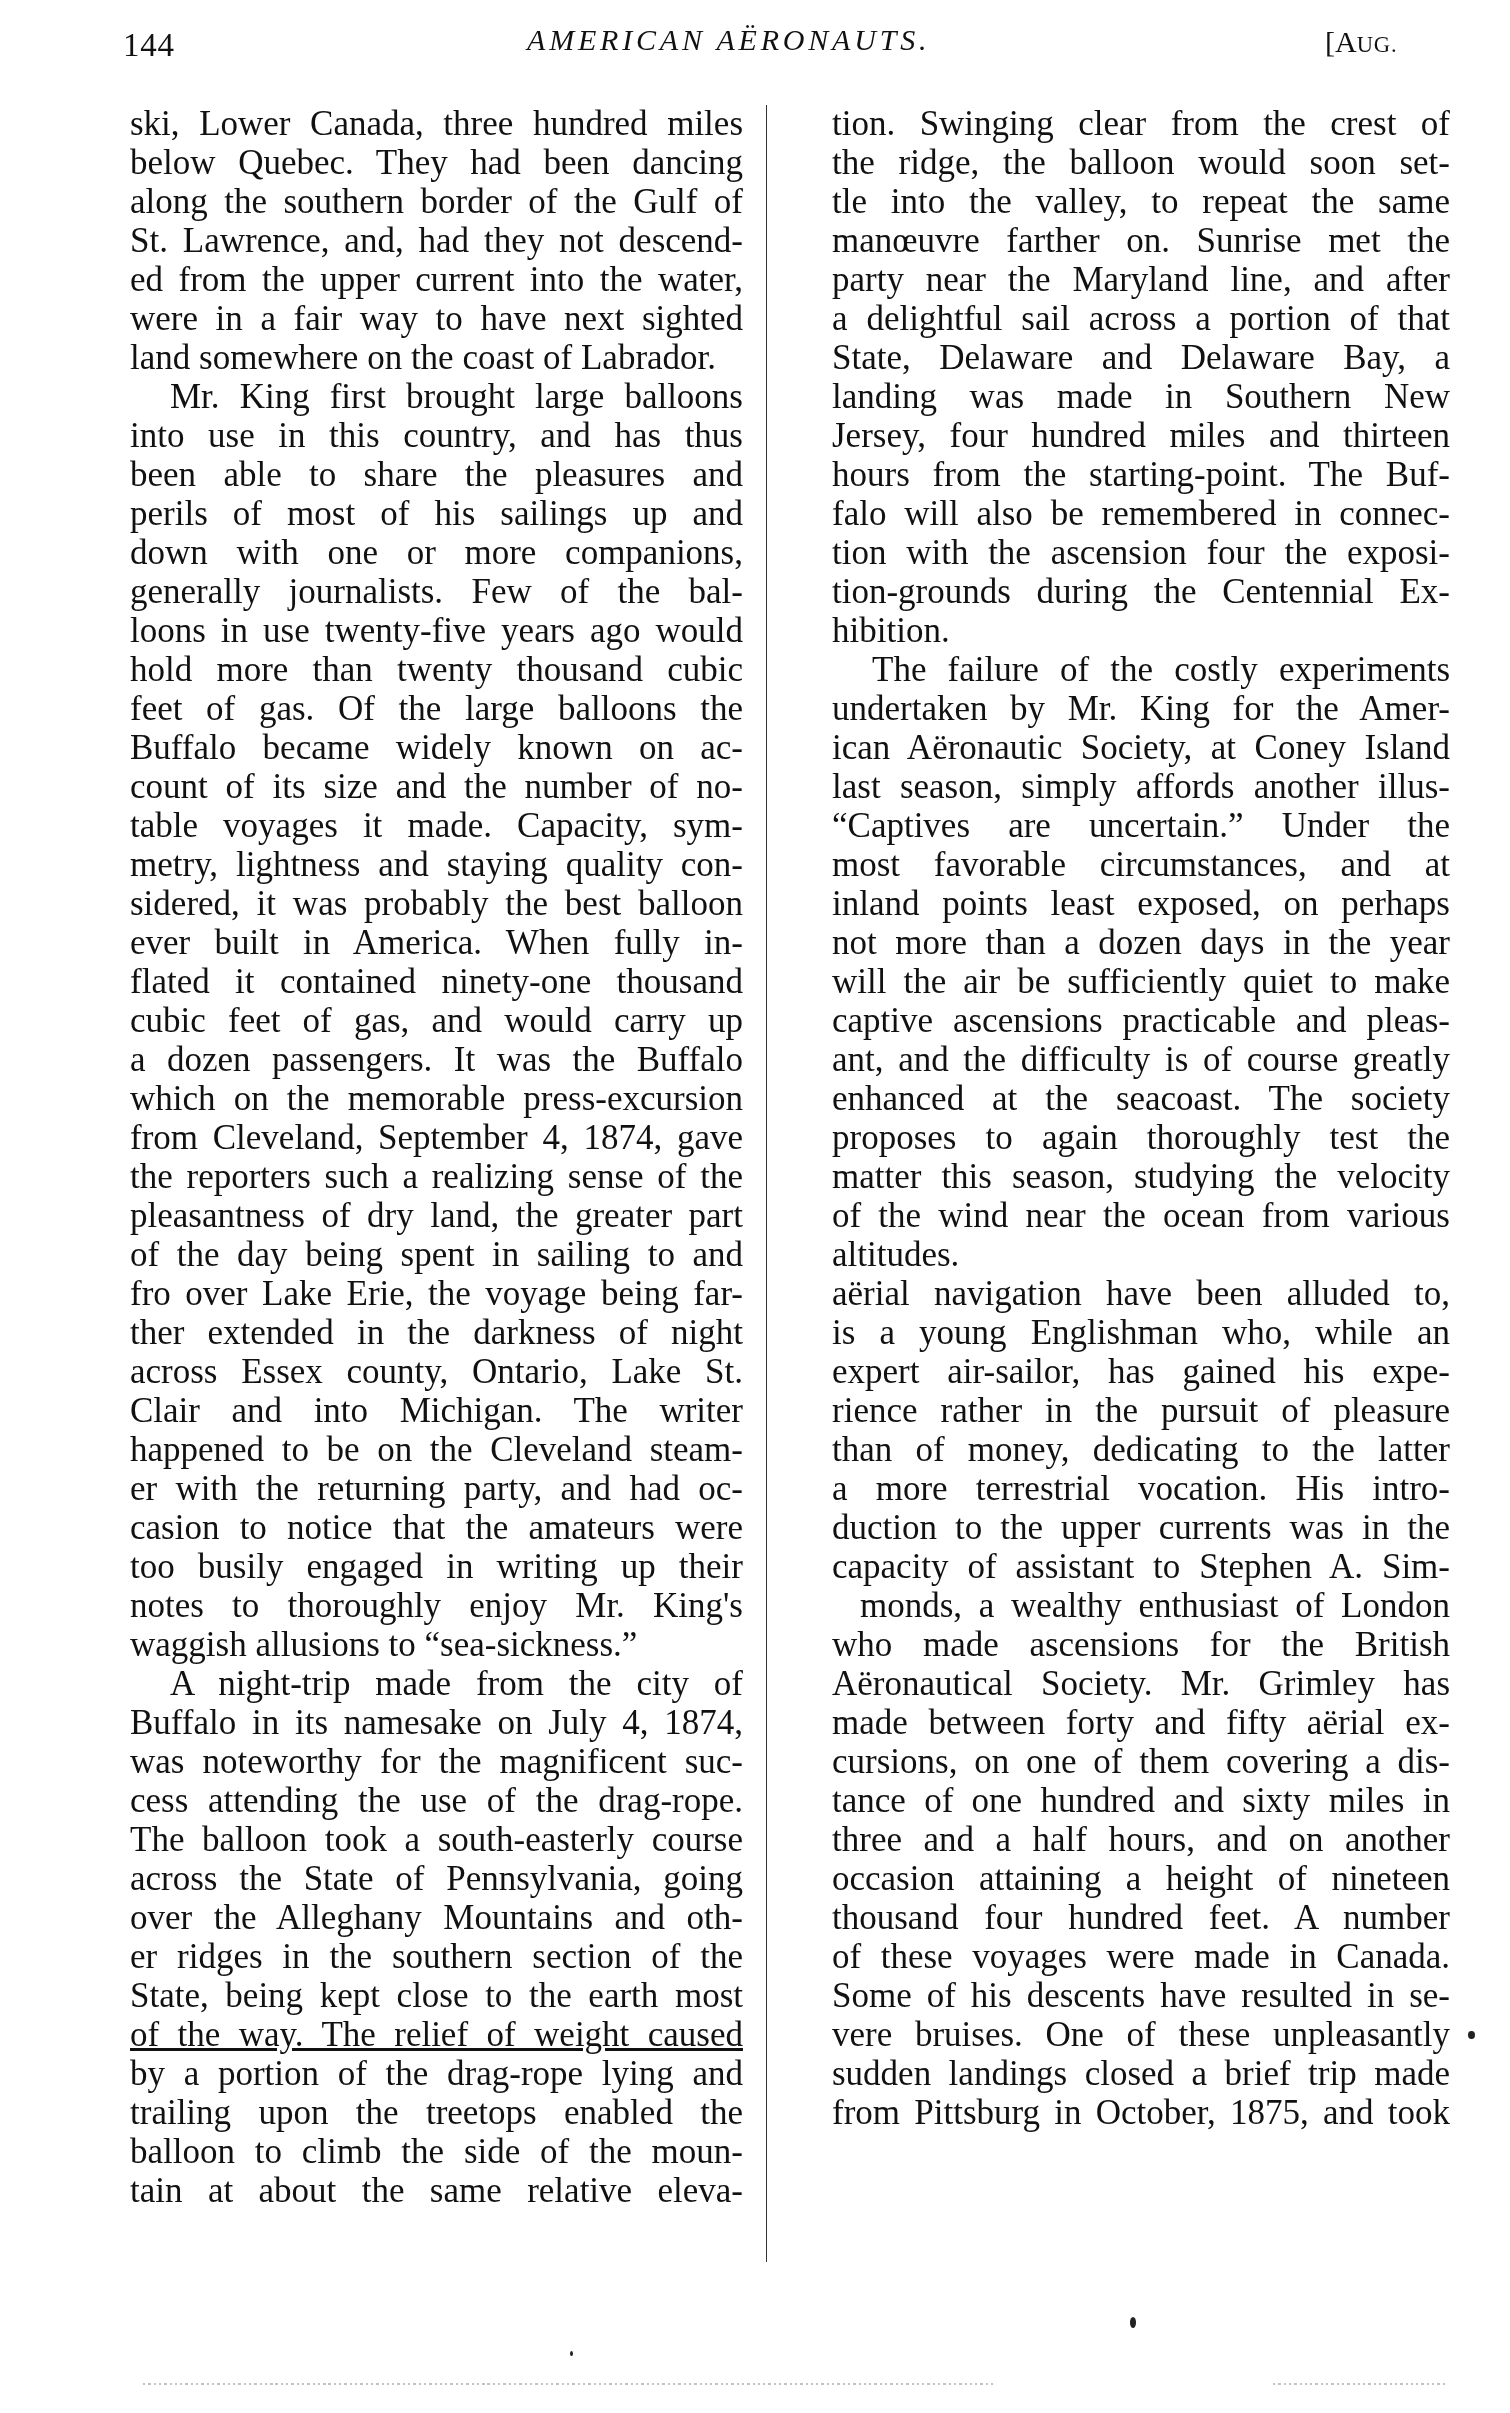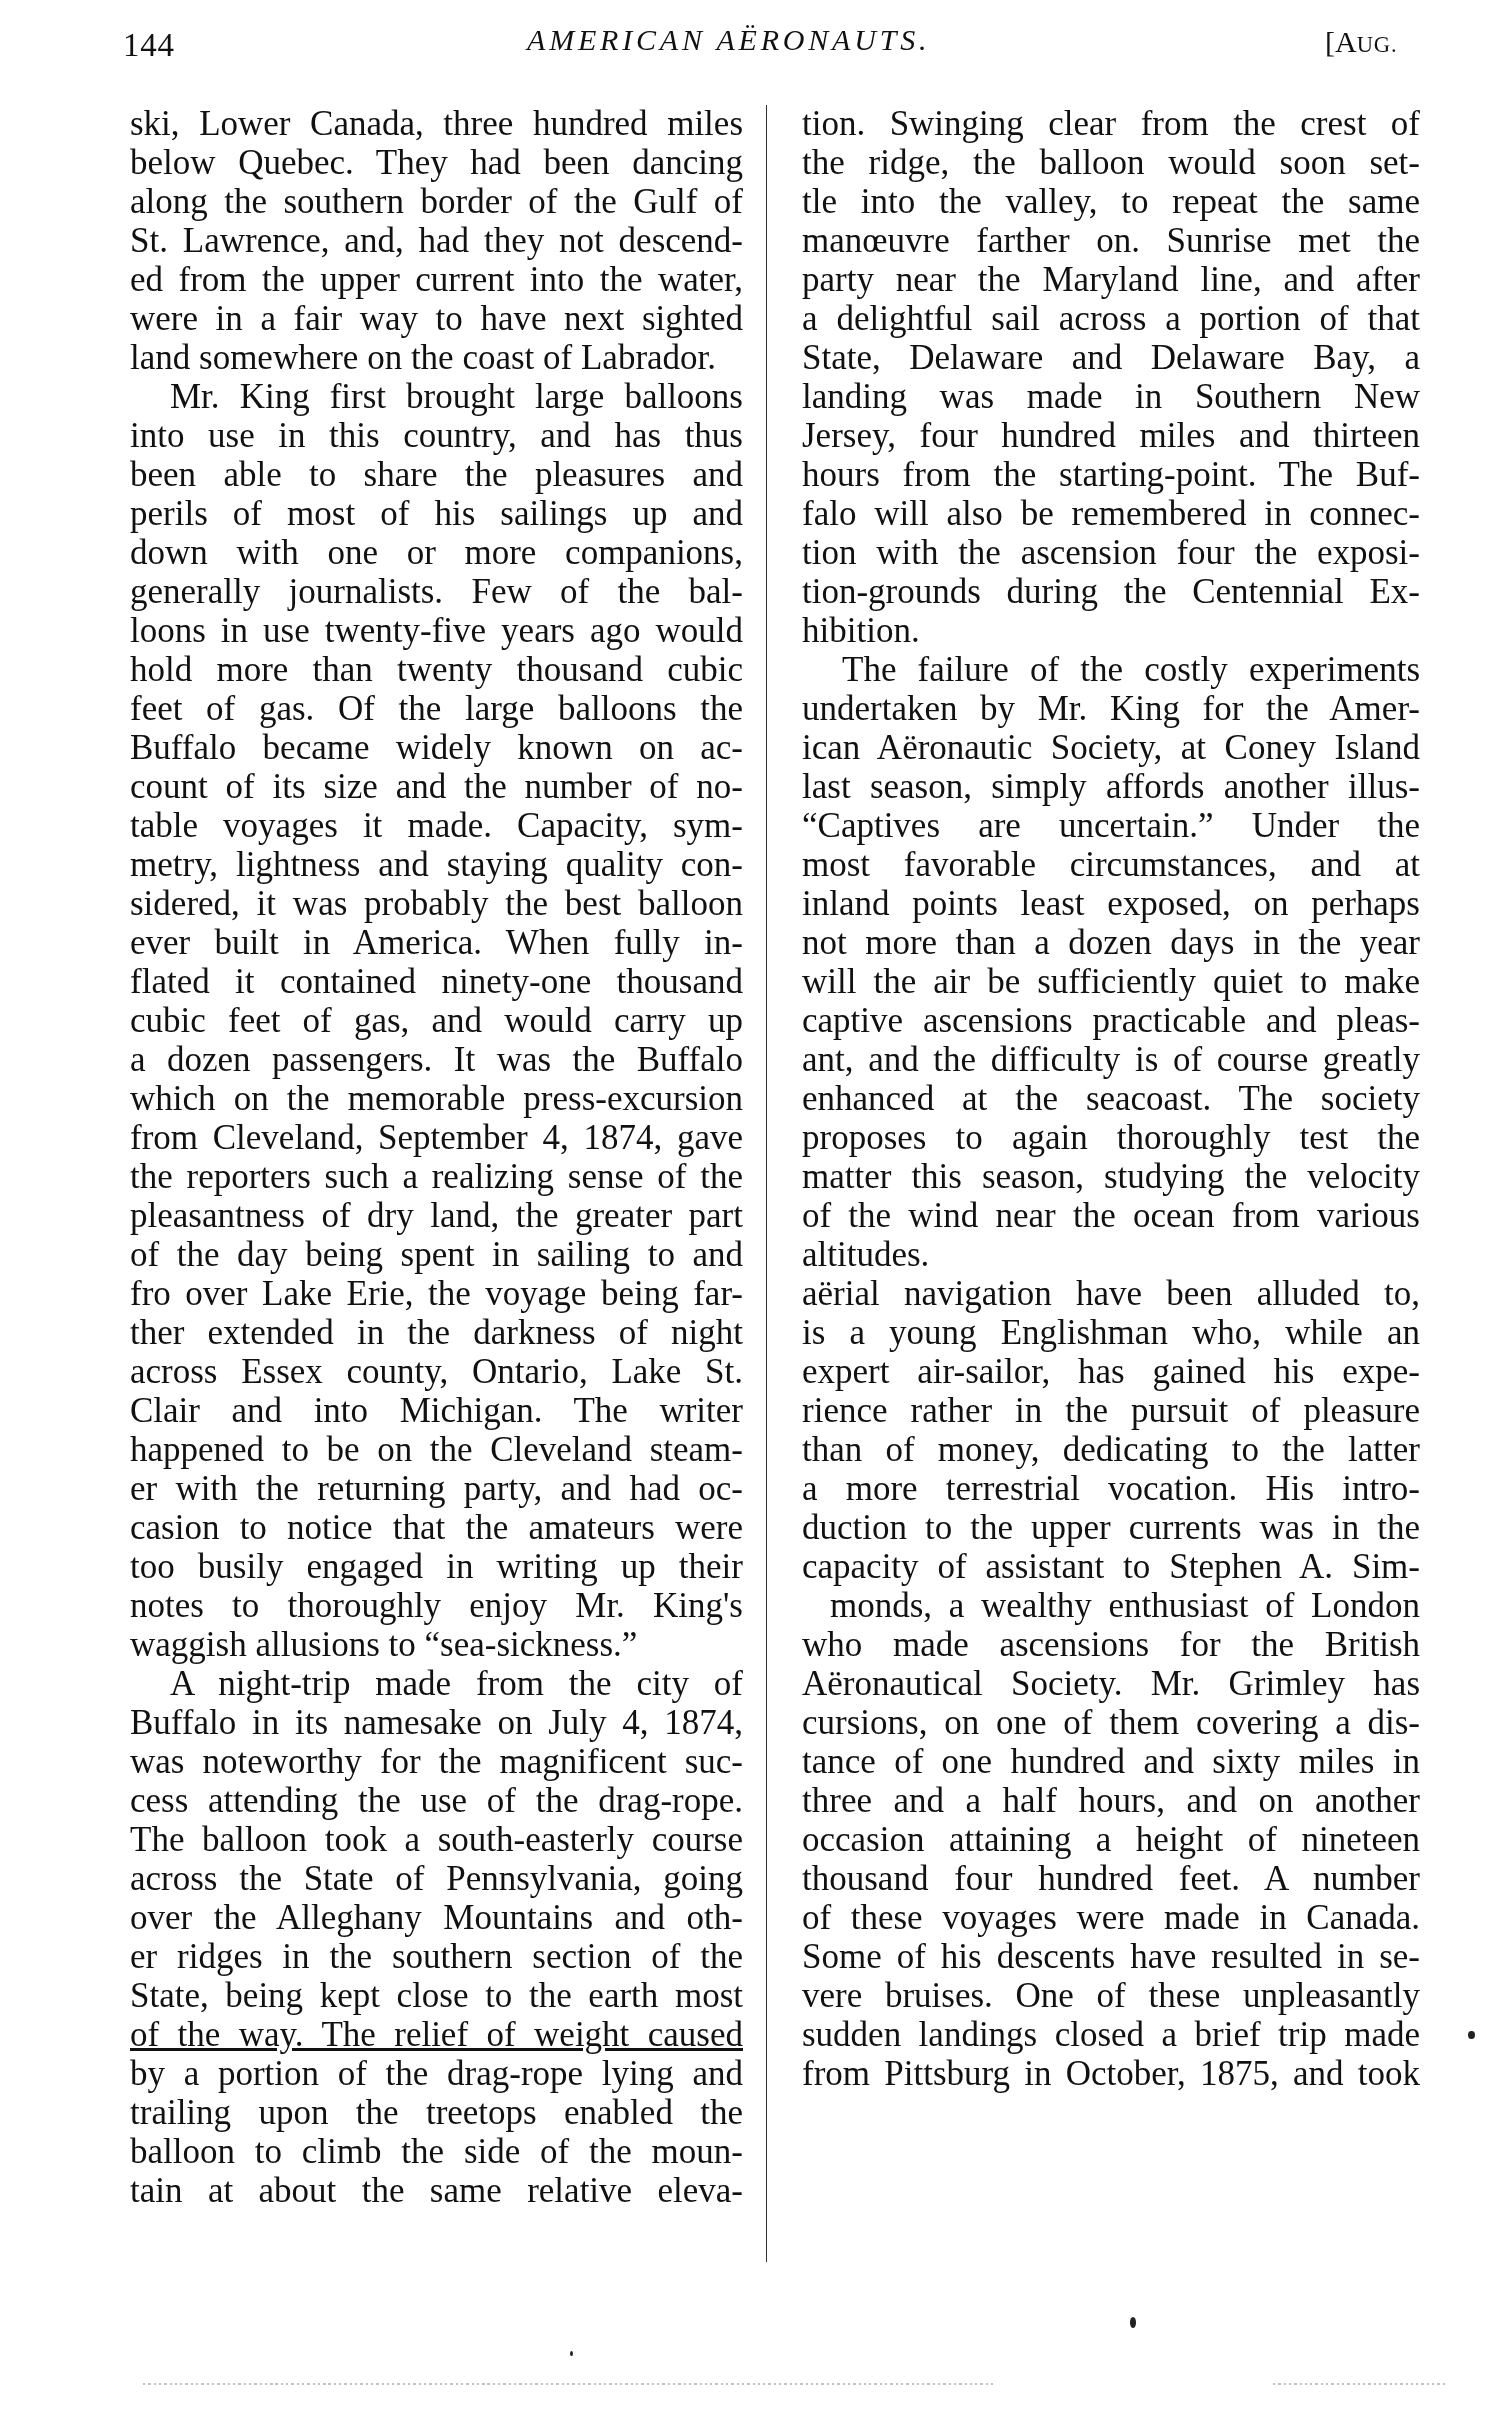--- a/index.html
+++ b/index.html
@@ -19,21 +19,21 @@
     }
     .section-mark {
       position: absolute; left: 1325px; top: 22.6px;
       font-size: 30px; line-height: 38px; white-space: nowrap;
     }
     .section-mark .sc { font-size: 22.6px; letter-spacing: 0.8px; }
     .column {
       position: absolute; top: 104px;
     }
     .col-left { left: 130px; width: 613px; }
-    .col-right { left: 802px; width: 618px; }
+    .col-right { left: 832px; width: 618px; }
     .line {
       display: block; height: 39px; line-height: 39px;
       font-size: 35px; white-space: nowrap;
       text-align: justify; text-align-last: justify;
       overflow: visible;
     }
     .line.last { text-align-last: left; }
     .line.indent { padding-left: 40px; }
     .separator {
       position: absolute; left: 766px; top: 105px; width: 0; height: 2157px;
@@ -146,20 +146,21 @@
       <span class="line" style="white-space: nowrap; display: block;">is a young Englishman who, while an</span>
       <span class="line" style="white-space: nowrap; display: block;">expert air-sailor, has gained his expe-</span>
       <span class="line" style="white-space: nowrap; display: block;">rience rather in the pursuit of pleasure</span>
       <span class="line" style="white-space: nowrap; display: block;">than of money, dedicating to the latter</span>
       <span class="line" style="white-space: nowrap; display: block;">a more terrestrial vocation.  His intro-</span>
       <span class="line" style="white-space: nowrap; display: block;">duction to the upper currents was in the</span>
       <span class="line" style="white-space: nowrap; display: block;">capacity of assistant to Stephen A. Sim-</span>
       <span class="line" style="white-space: nowrap; display: block; margin-left: 28px;">monds, a wealthy enthusiast of London</span>
       <span class="line" style="white-space: nowrap; display: block;">who made ascensions for the British</span>
       <span class="line" style="white-space: nowrap; display: block;">Aëronautical Society.  Mr. Grimley has</span>
+      <span class="line" style="white-space: nowrap; display: block;">made between forty and fifty aërial ex-</span>
       <span class="line" style="white-space: nowrap; display: block;">cursions, on one of them covering a dis-</span>
       <span class="line" style="white-space: nowrap; display: block;">tance of one hundred and sixty miles in</span>
       <span class="line" style="white-space: nowrap; display: block;">three and a half hours, and on another</span>
       <span class="line" style="white-space: nowrap; display: block;">occasion attaining a height of nineteen</span>
       <span class="line" style="white-space: nowrap; display: block;">thousand four hundred feet.  A number</span>
       <span class="line" style="white-space: nowrap; display: block;">of these voyages were made in Canada.</span>
       <span class="line" style="white-space: nowrap; display: block;">Some of his descents have resulted in se-</span>
       <span class="line" style="white-space: nowrap; display: block;">vere bruises.  One of these unpleasantly</span>
       <span class="line" style="white-space: nowrap; display: block;">sudden landings closed a brief trip made</span>
       <span class="line" style="white-space: nowrap; display: block;">from Pittsburg in October, 1875, and took</span>

